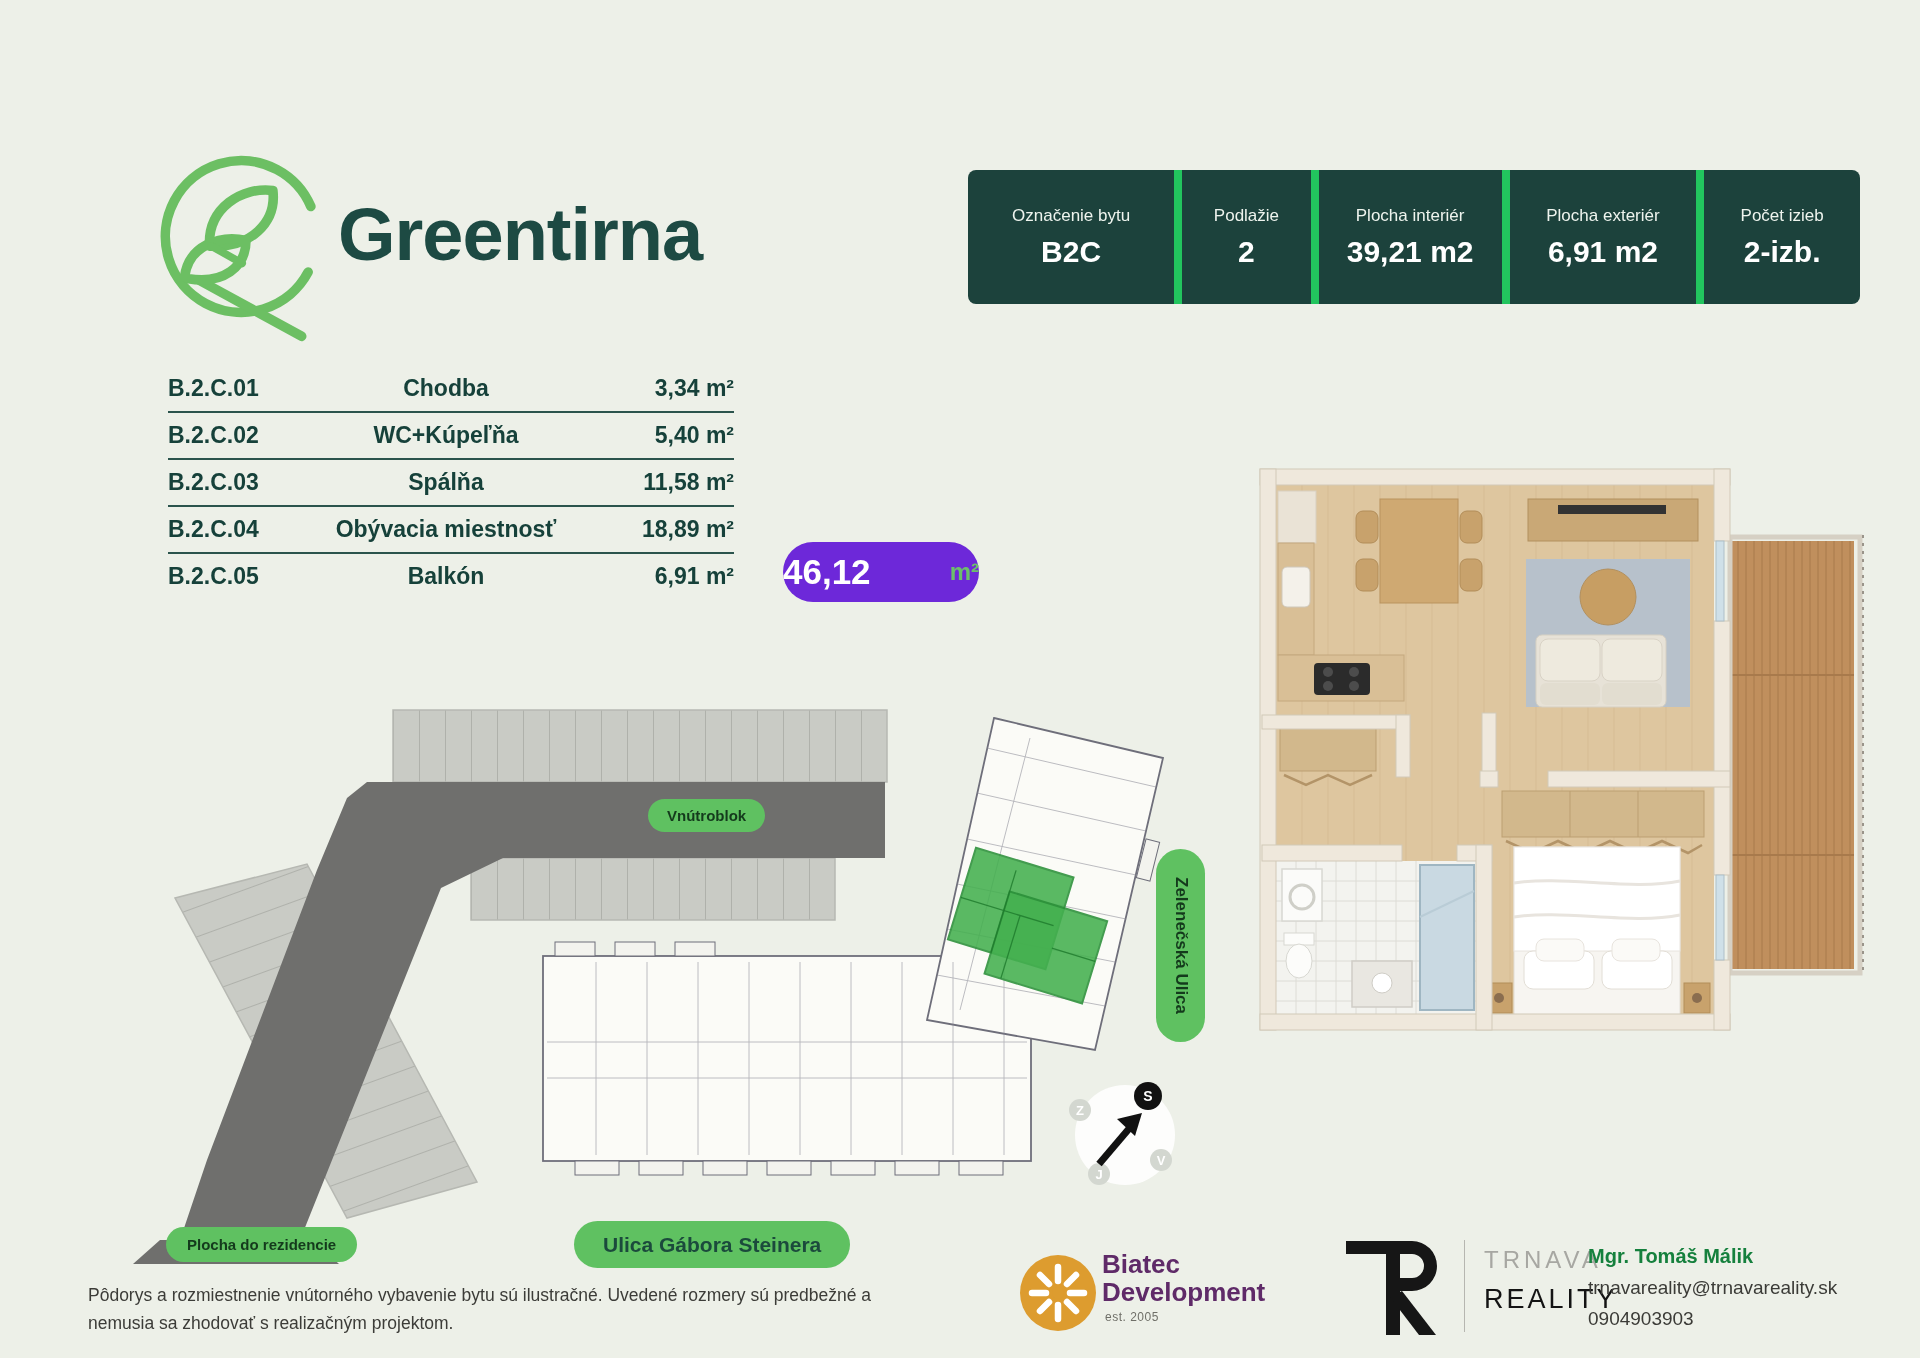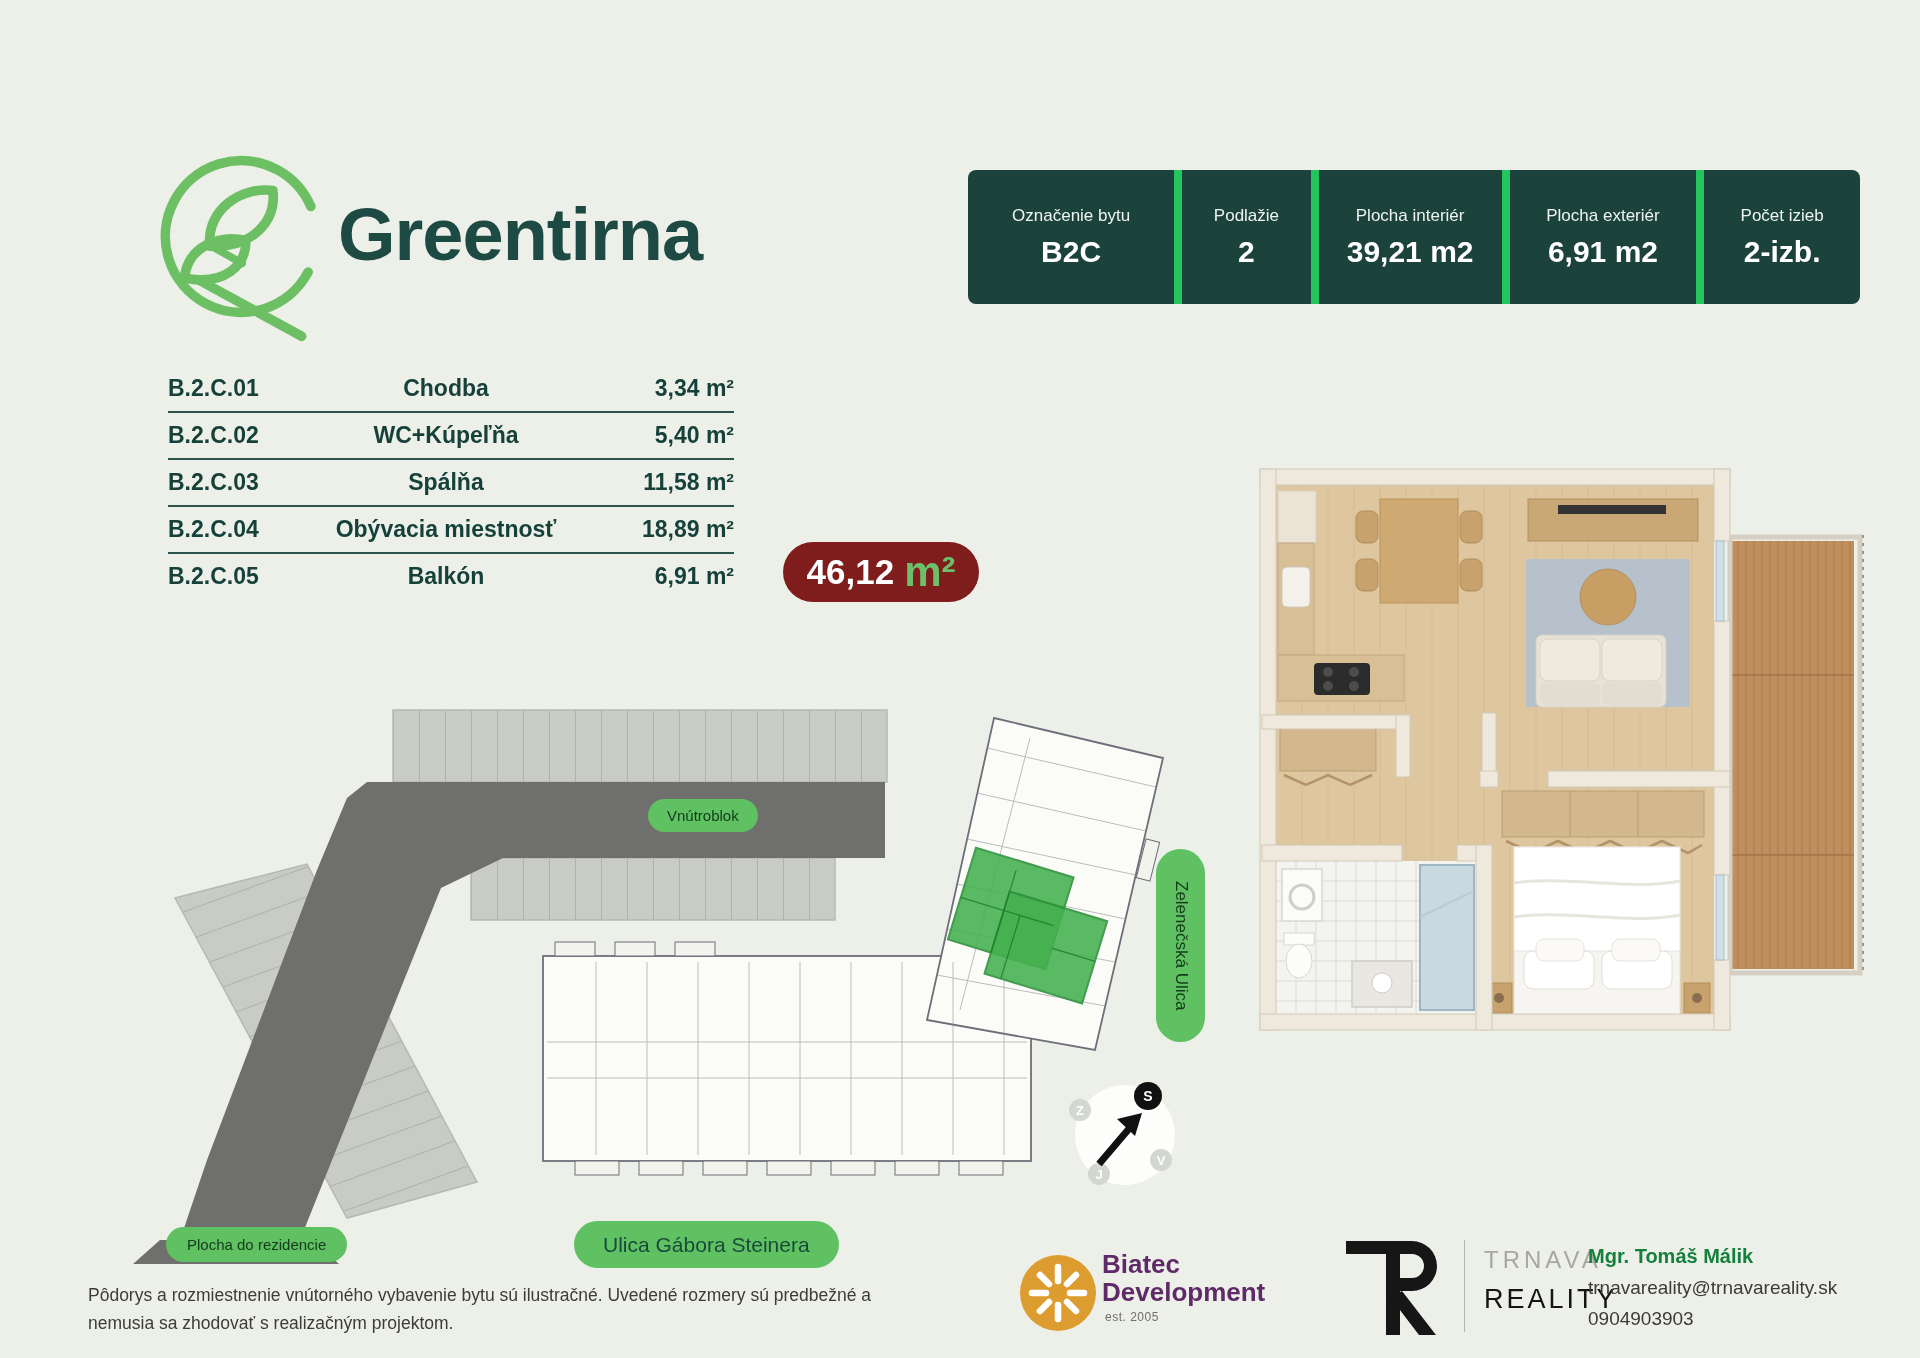--- a/index.html
+++ b/index.html
@@ -21,27 +21,27 @@
 
   
   .room-table{left:168px;top:366px;width:566px;}
   .room-row{display:flex;align-items:center;height:45px;border-bottom:2px solid #2b544c;}
   .room-row:last-child{border-bottom:none;}
   .room-code{width:120px;font-size:23px;font-weight:700;color:#16413a;text-align:left;}
   .room-name{flex:1;font-size:23px;font-weight:700;color:#16413a;text-align:center;}
   .room-area{width:130px;font-size:23px;font-weight:700;color:#16413a;text-align:right;}
 
   
-  .total-badge{left:783px;top:542px;width:196px;height:60px;background:#7f1d1d;border-radius:30px;
-               display:flex;align-items:center;justify-content:center;gap:10px;}
+  .total-badge{left:783px;top:542px;width:196px;height:60px;background:#6d28d9;border-radius:30px;
+               display:flex;align-items:center;justify-content:space-between;gap:10px;}
   .total-value{font-size:35px;font-weight:700;color:#ffffff;}
-  .total-unit{font-size:42px;font-weight:700;color:#6cc06a;}
-
-  
-  .pill{position:absolute;background:#5fc161;color:#143a1c;font-weight:400;border-radius:999px;
+  .total-unit{font-size:24px;font-weight:700;color:#6cc06a;}
+
+  
+  .pill{position:absolute;background:#5fc161;color:#143a1c;font-weight:700;border-radius:999px;
         display:flex;align-items:center;justify-content:center;}
   .pill-vnutroblok{left:648px;top:799px;height:33px;padding:0 19px;font-size:15px;}
   .pill-vchod{left:166px;top:1227px;height:35px;padding:0 21px;font-size:15px;}
   .pill-ulica{left:574px;top:1221px;height:47px;padding:0 29px;font-size:21px;color:#1b4a3c;}
   .pill-zelenecka{left:1156px;top:849px;width:49px;height:193px;writing-mode:vertical-rl;
                   font-size:17px;padding:0;color:#143a1c;}
 
   
   .disclaimer{left:88px;top:1281px;width:792px;font-size:17.5px;line-height:28px;color:#3c3c38;}
   .biatec-text{left:1102px;top:1250px;font-size:26px;line-height:28px;font-weight:700;color:#5f2a68;}

